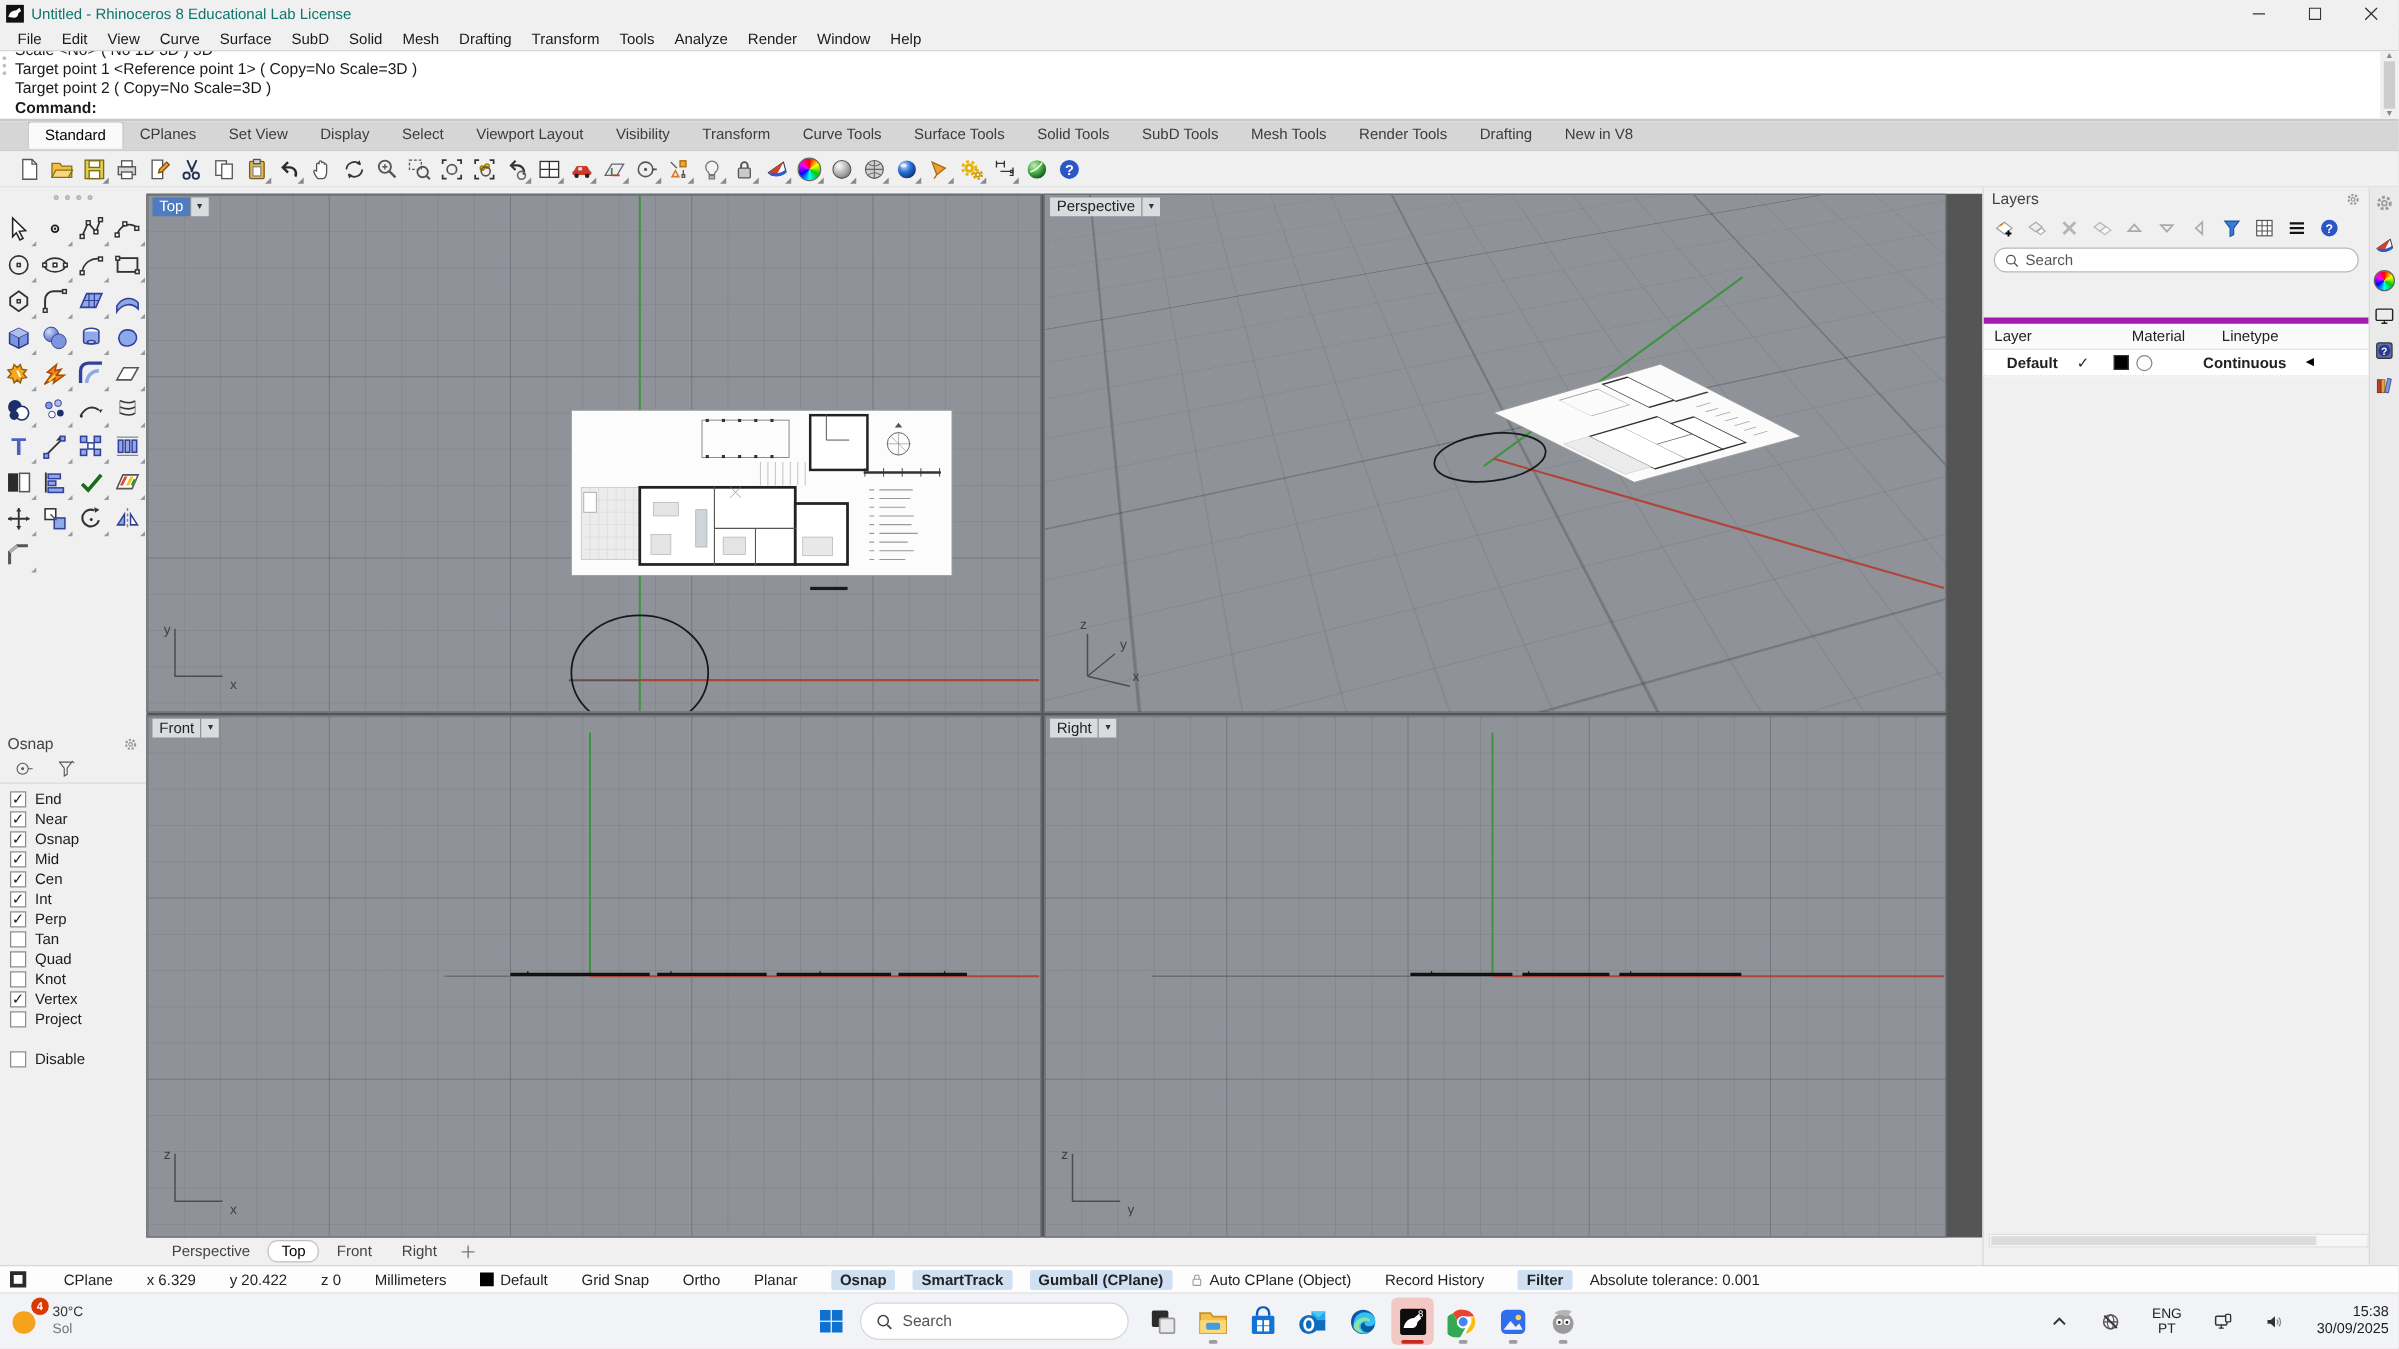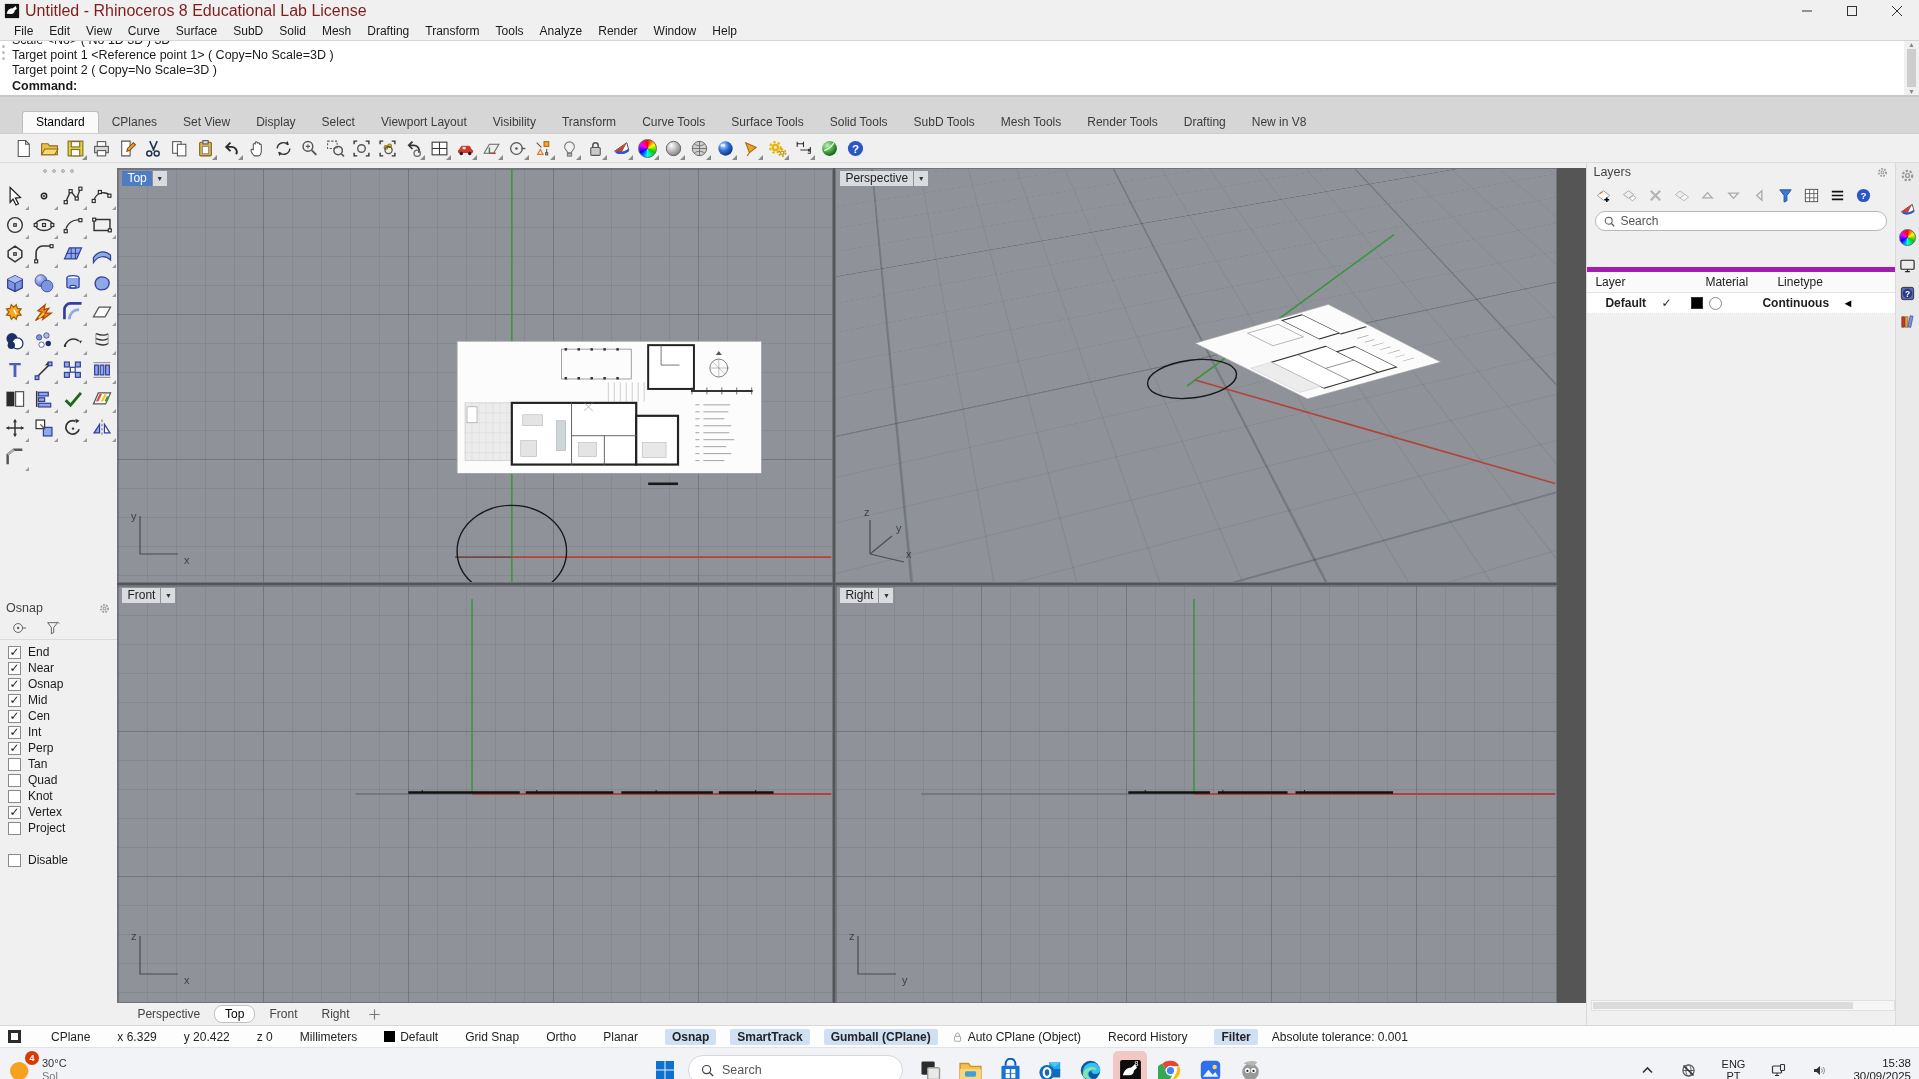--- a/index.html
+++ b/index.html
@@ -2,38 +2,38 @@
 <html><head>
 <meta charset="utf-8">
 <style>
   *{margin:0;padding:0;box-sizing:border-box;font-family:"Liberation Sans","DejaVu Sans",sans-serif;}
   html,body{width:1919px;height:1079px;overflow:hidden;background:#f0f0f0;}
   #app{width:1919px;height:1079px;display:flex;flex-direction:column;position:relative;}
   .ic{display:inline-block;position:relative;}
   .ic svg{width:100%;height:100%;display:block;}
   .conic-wheel{display:block;width:100%;height:100%;border-radius:50%;background:conic-gradient(#f00,#ff0,#0c0,#0ff,#00f,#f0f,#f00);border:1px solid #666;}
   
-  .titlebar{height:22px;background:#f0f0f0;display:flex;align-items:center;padding-left:4px;font-size:16px;color:#7f1d1d;flex:0 0 auto;}
+  .titlebar{height:22px;background:#f0f0f0;display:flex;align-items:center;padding-left:4px;font-size:12px;color:#0f766e;flex:0 0 auto;}
   .titlebar .app-icon{width:16px;height:16px;margin-right:5px;}
   .winbtns{margin-left:auto;display:flex;height:100%;}
   .winbtn{width:45px;height:100%;display:flex;align-items:center;justify-content:center;color:#333;}
   .winbtn svg{width:10px;height:10px;}
   
   .menubar{height:18px;display:flex;align-items:center;padding-left:6px;gap:0;font-size:12px;color:#1a1a1a;flex:0 0 auto;}
   .menu-item{padding:1px 8px;}
   
   .cmdarea{height:57px;background:#fff;border-top:1px solid #d5d5d5;border-bottom:2px solid #c8c8c8;position:relative;overflow:hidden;font-size:12.5px;color:#1a1a1a;flex:0 0 auto;}
   .cmdlines{margin-top:-8px;padding-left:12px;line-height:15px;}
   .cmdprompt{padding-left:12px;line-height:16px;font-weight:bold;}
   .cmd-scroll{position:absolute;right:0;top:0;bottom:0;width:15px;background:#f0f0f0;display:flex;flex-direction:column;align-items:center;font-size:7px;color:#888;}
   .cmd-scroll .thumb{width:9px;flex:1;background:#cdcdcd;margin:1px 0;}
   .cmd-grip{position:absolute;left:2px;top:4px;display:flex;flex-direction:column;gap:3px;}
   .cmd-grip i{width:3px;height:3px;border-radius:50%;background:#c0c0c0;}
   
-  .tabrow{height:37px;background:#d6d6d6;display:flex;align-items:flex-end;padding-left:22px;font-size:12px;color:#3c3c3c;flex:0 0 auto;border-bottom:1px solid #cfcfcf;}
+  .tabrow{height:24px;background:#d6d6d6;display:flex;align-items:flex-start;padding-left:22px;font-size:12px;color:#3c3c3c;flex:0 0 auto;border-bottom:1px solid #cfcfcf;}
   .tab{padding:3px 13px 4px;border-radius:3px 3px 0 0;}
   .tab.active{background:#fafafa;color:#000;border:1px solid #bdbdbd;border-bottom:none;}
   
   .toolbar{height:29px;background:#f0f0f0;display:flex;align-items:center;padding-left:14px;gap:7px;flex:0 0 auto;border-bottom:1px solid #dcdcdc;}
   .tbtn{width:19px;height:19px;position:relative;}
   .tbtn.flyout::after{content:"";position:absolute;right:-2px;bottom:-2px;border-left:5px solid transparent;border-bottom:5px solid #8a8a8a;}
   
   .main{flex:0 0 862px;display:flex;}
   .leftpanel{width:125px;background:#f0f0f0;position:relative;}
   .grip-dots{display:flex;gap:5px;justify-content:center;padding-top:6px;}

